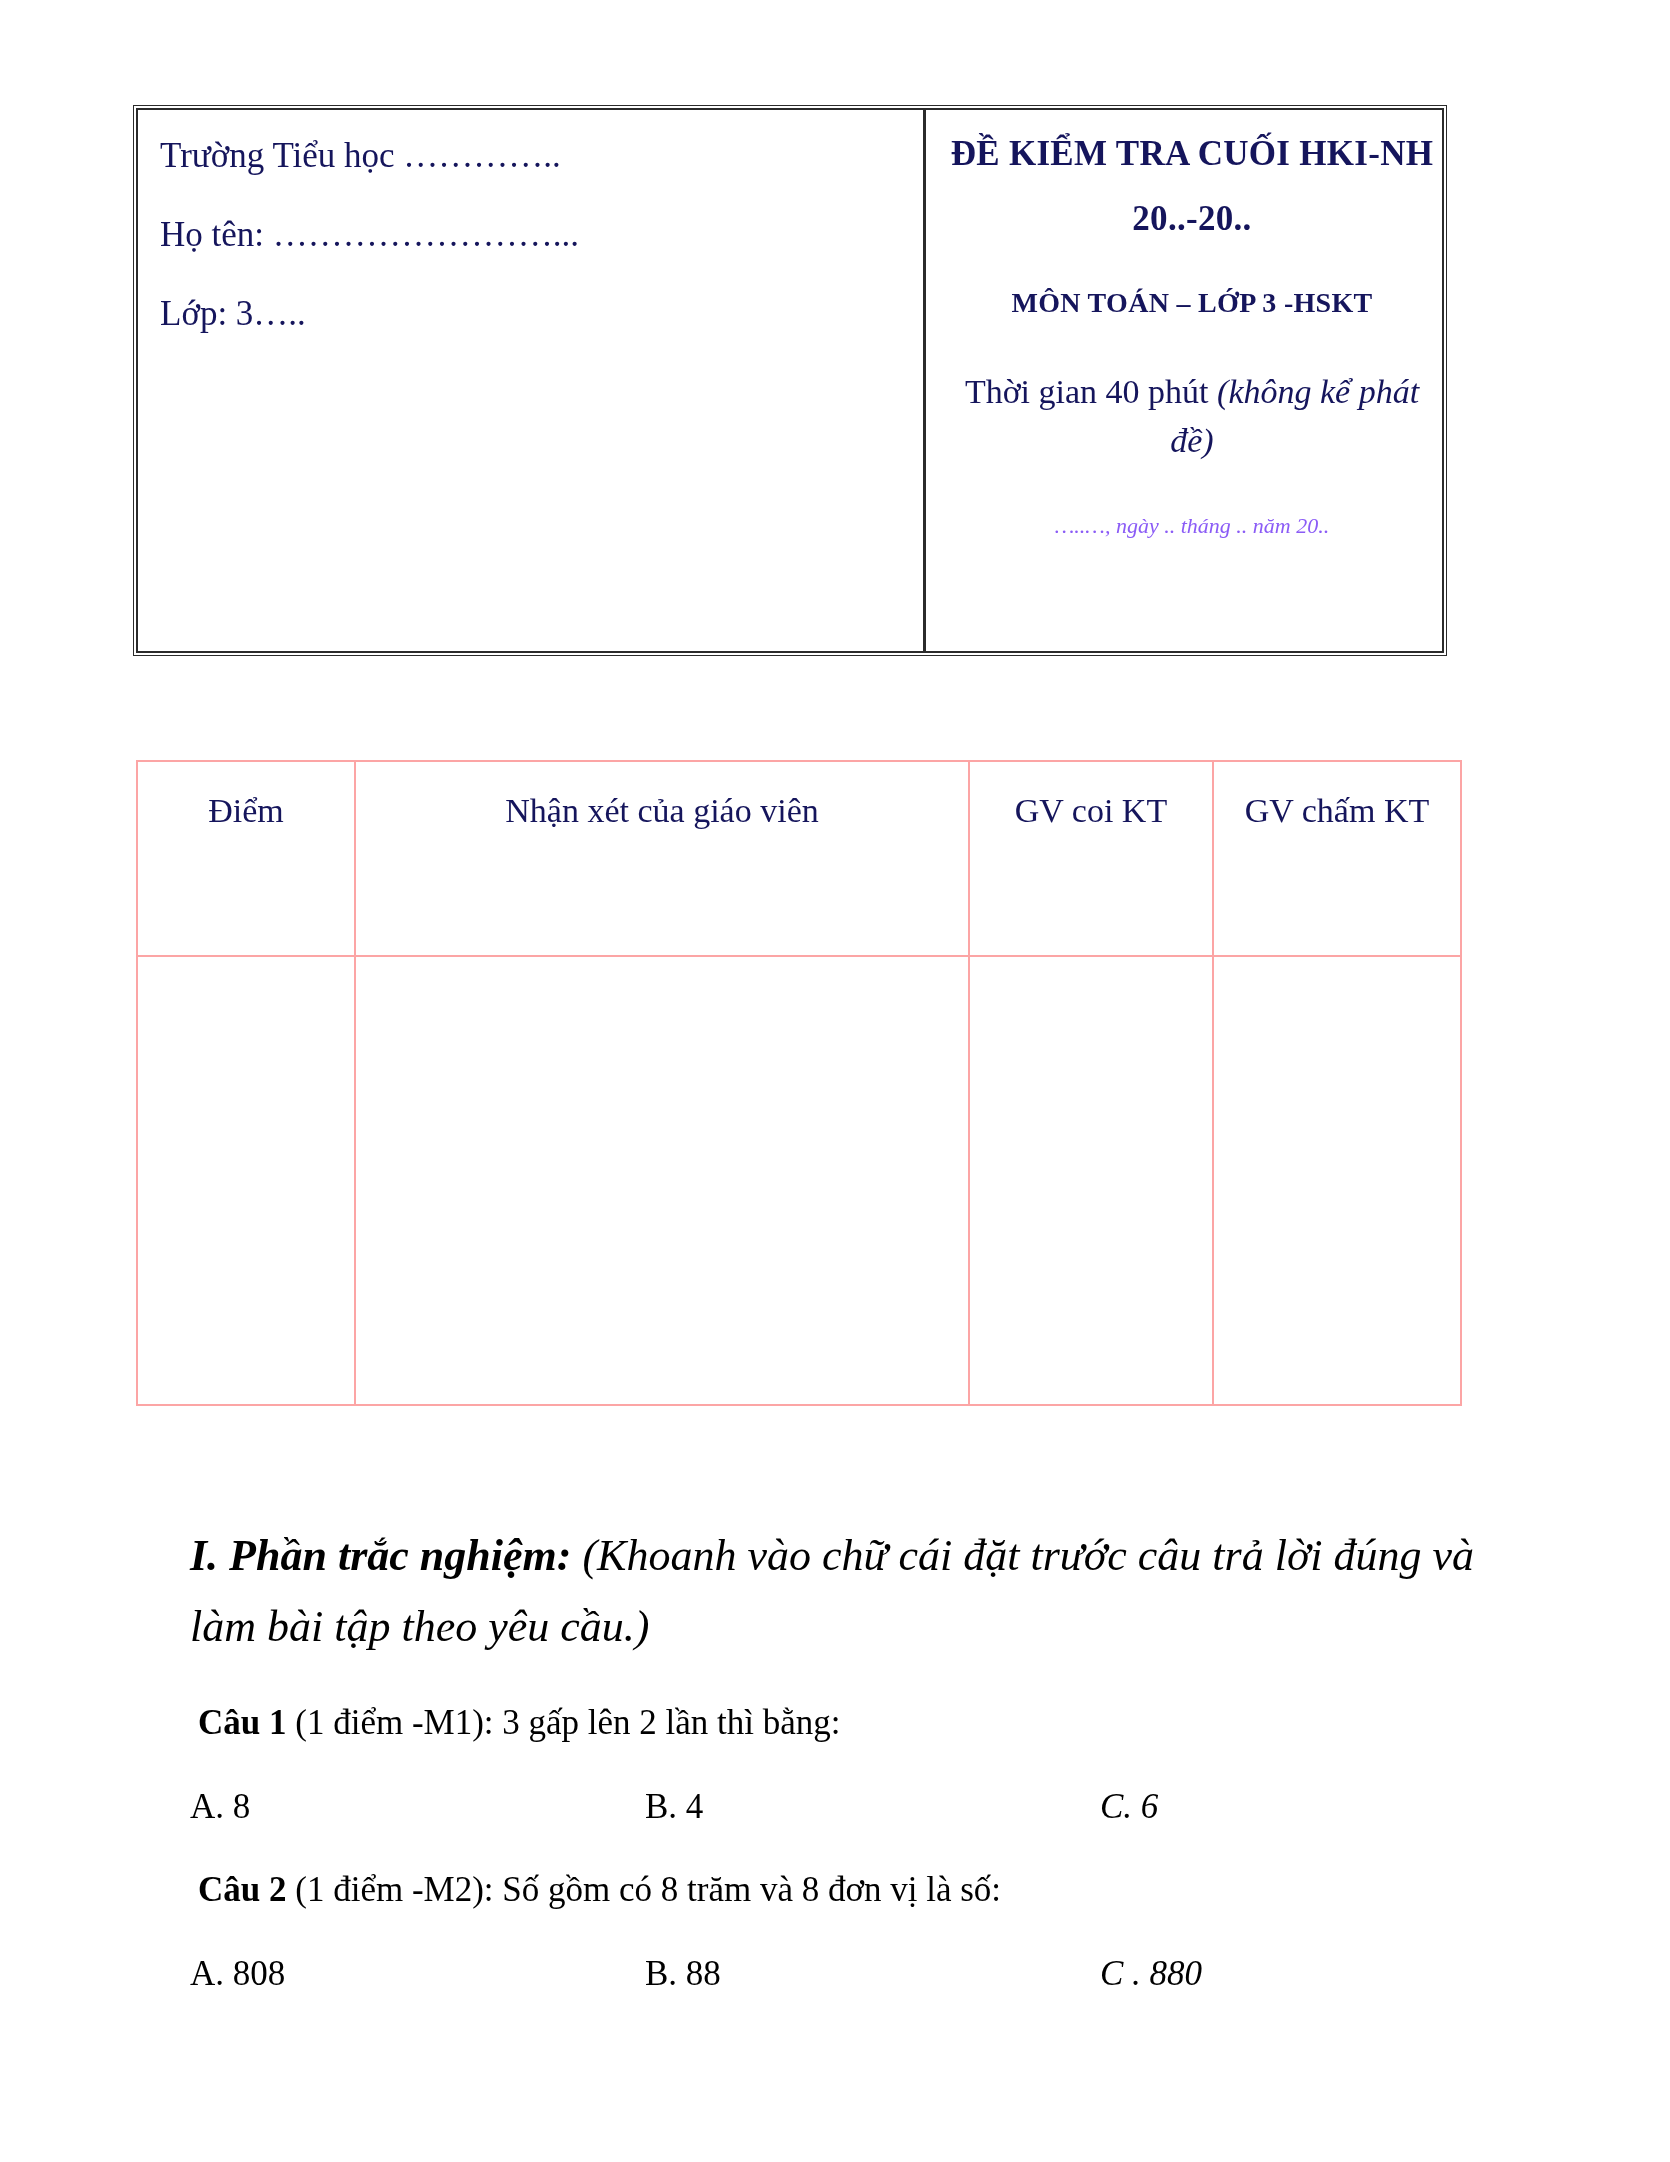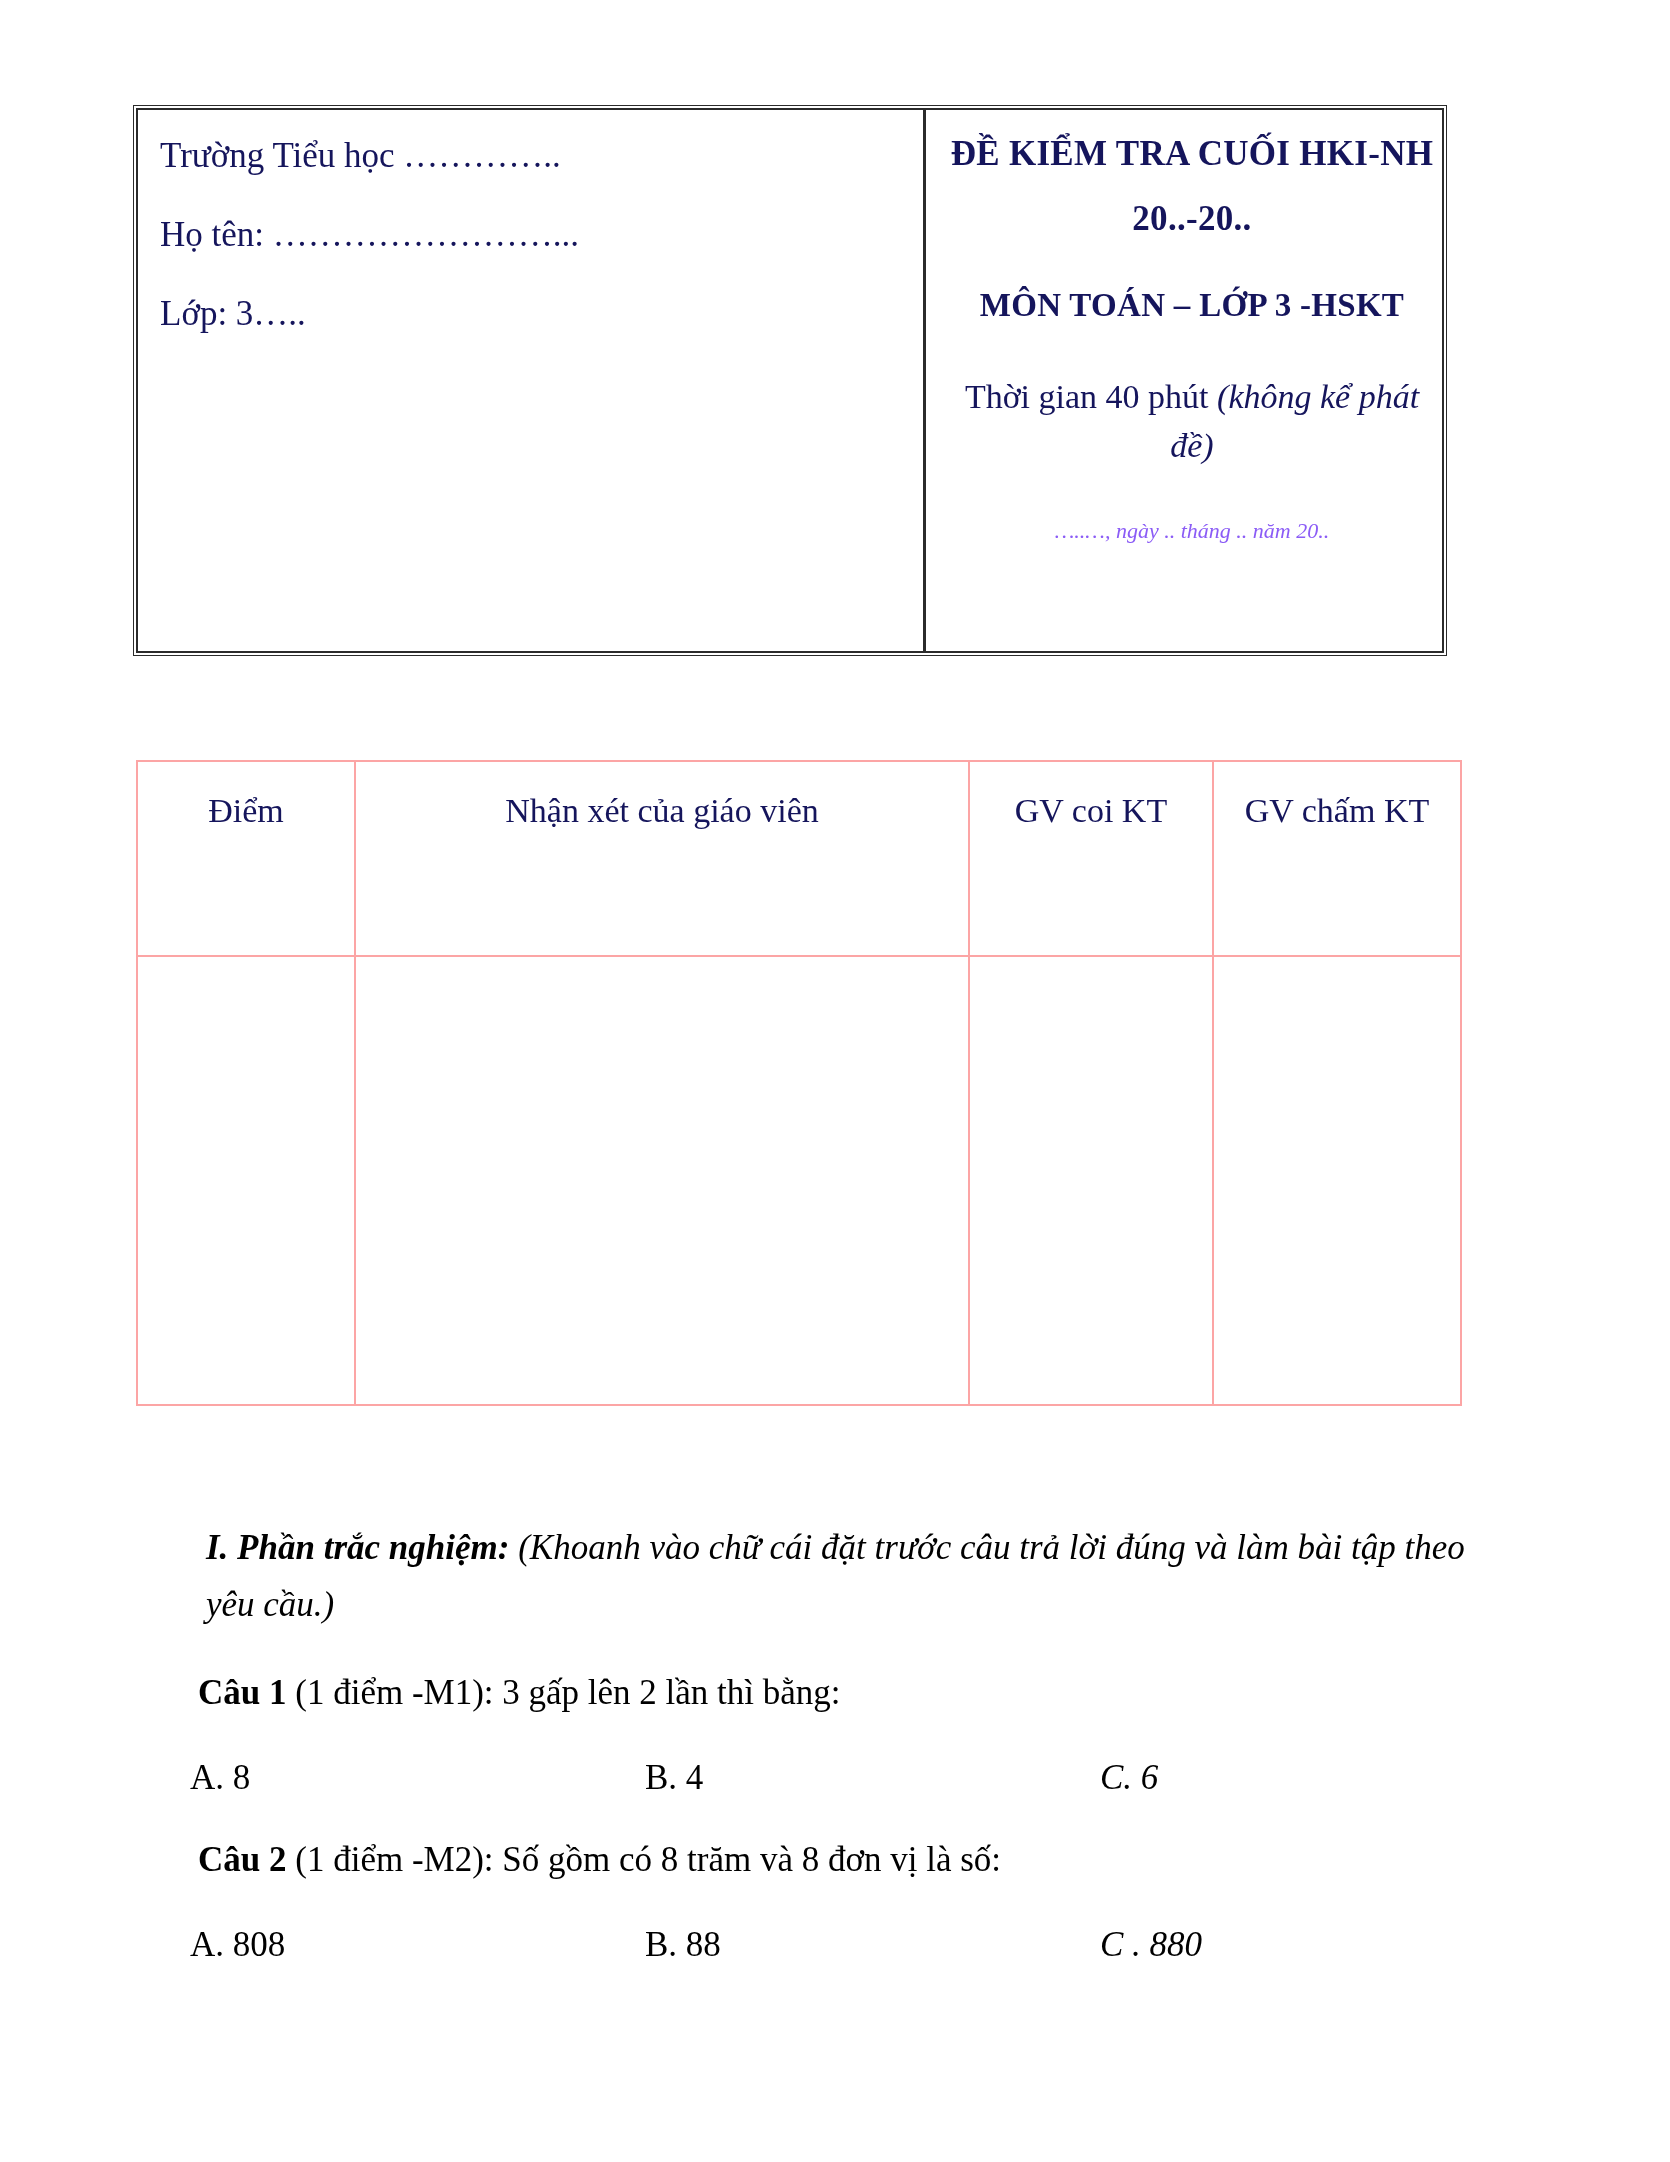--- a/index.html
+++ b/index.html
@@ -74,21 +74,21 @@
     letter-spacing: 0.3px;
   }
   .exam-year {
     font-size: 35px;
     font-weight: bold;
     color: #15155c;
     margin-top: 22px;
     letter-spacing: 0.3px;
   }
   .exam-subject {
-    font-size: 33px;
+    font-size: 28px;
     font-weight: bold;
     color: #15155c;
     margin-top: 48px;
     letter-spacing: 0.3px;
   }
   .exam-duration {
     font-size: 34px;
     color: #15155c;
     margin-top: 48px;
     line-height: 1.45;
@@ -127,24 +127,24 @@
   .col-gvcham { width: 244px; }
 
   
   .content {
     position: absolute;
     left: 190px;
     top: 1520px;
     width: 1290px;
   }
   .section-heading {
-    font-size: 35px;
+    font-size: 44px;
     font-style: italic;
     line-height: 1.62;
-    margin: 0 0 8px 16px;
+    margin: 0 0 8px 0;
   }
   .section-heading .strong {
     font-weight: bold;
     font-style: italic;
   }
   .question {
     font-size: 35px;
     line-height: 1.5;
     margin-top: 34px;
     padding-left: 8px;

